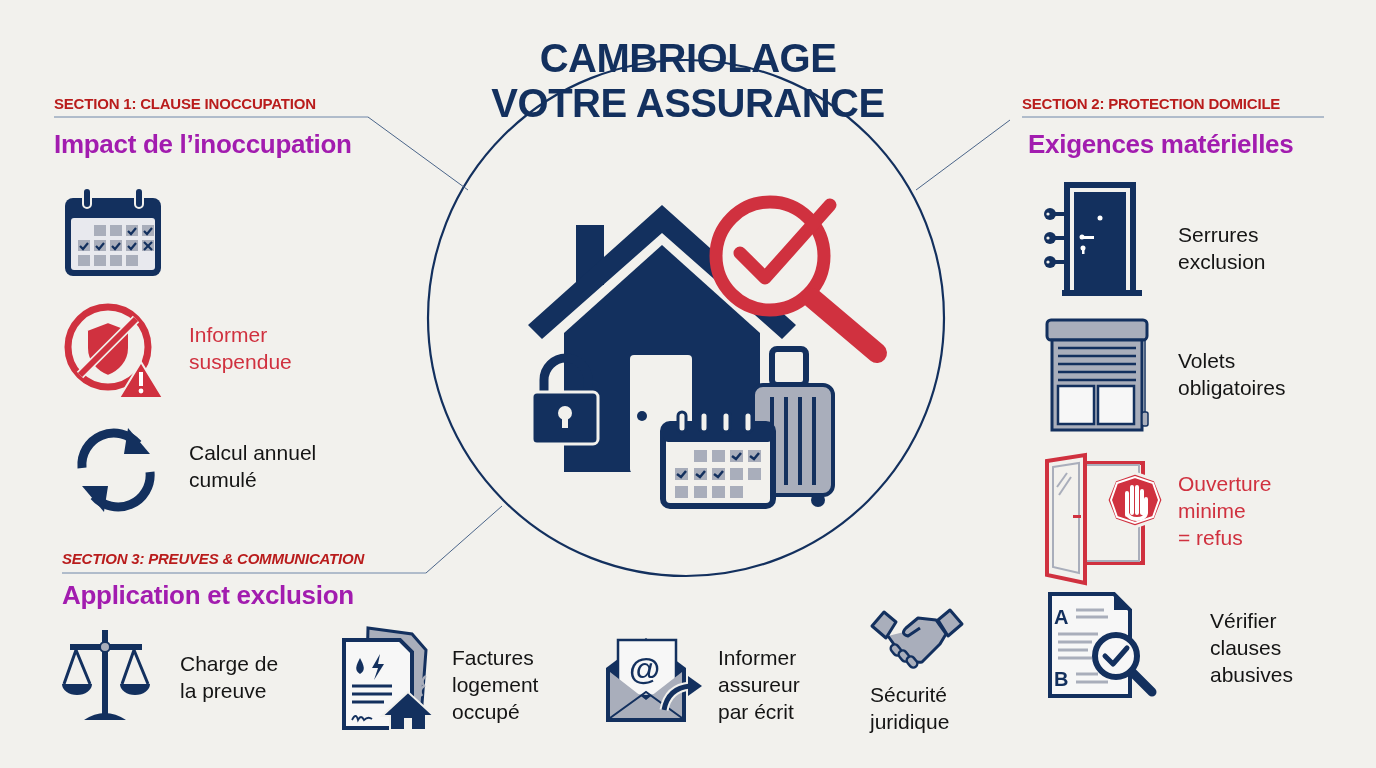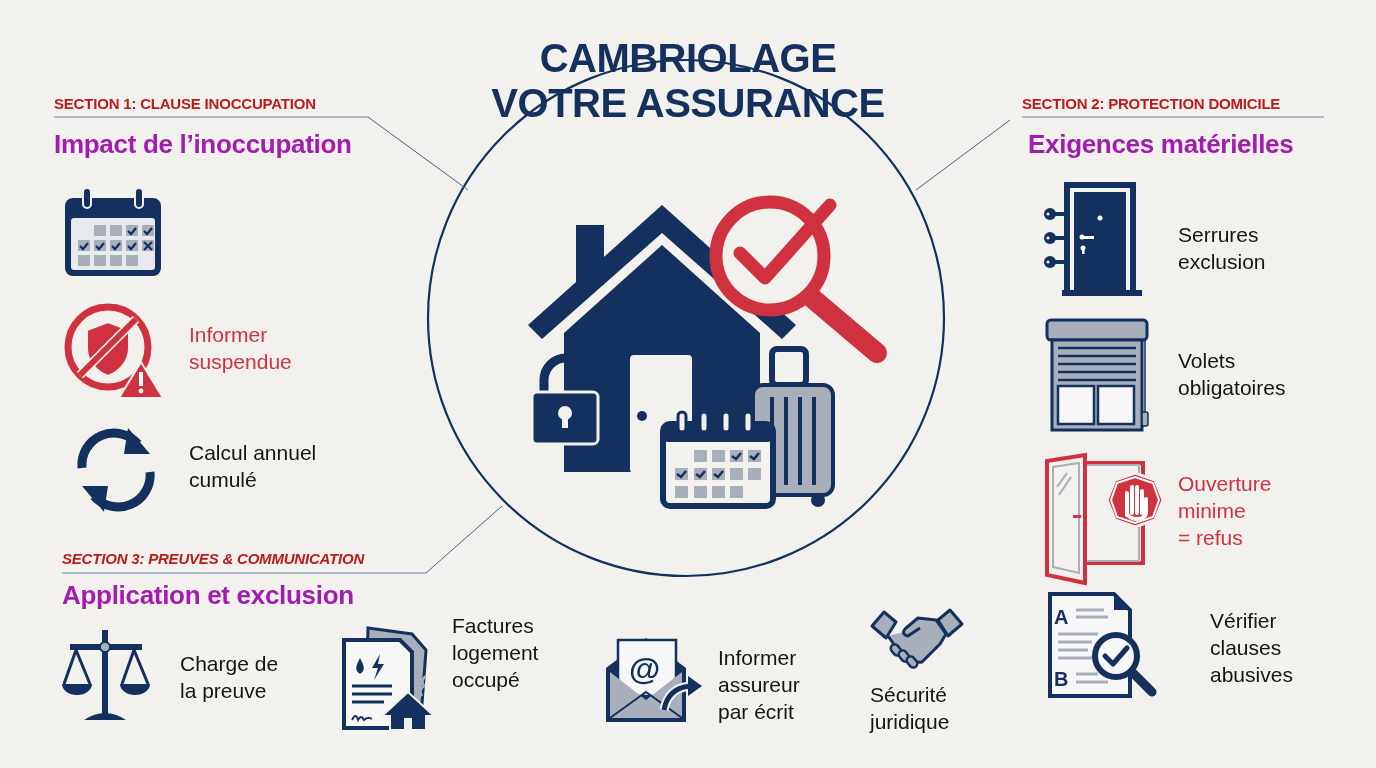--- a/index.html
+++ b/index.html
@@ -278,21 +278,21 @@
     <g stroke="#13305e" stroke-width="3">
         <line x1="10" y1="62" x2="50" y2="62"></line>
         <line x1="10" y1="70" x2="50" y2="70"></line>
         <line x1="10" y1="78" x2="42" y2="78"></line>
       </g>
     <path d="M10 96 q4 -8 6 0 q3 -6 6 0 q4 -4 8 -1" fill="none" stroke="#13305e" stroke-width="1.8"></path>
     <polygon points="66,68 40,92 48,92 48,106 84,106 84,92 92,92" fill="#13305e" stroke="#f2f1ed" stroke-width="2"></polygon>
     <rect x="62" y="94" width="8" height="12" fill="#f2f1ed"></rect>
     <path d="M80 72 q-4 -6 2 -10 q-4 -6 2 -10" fill="none" stroke="#a9aebb" stroke-width="2.5"></path>
   </svg>
-  <div class="item-text" style="left:452px;top:612px;">
+  <div class="item-text" style="left:452px;top:644px;">
     <div>Factures</div>
     <div>logement</div>
     <div>occupé</div>
   </div>
 
   <svg width="110" height="100" style="left:602px;top:632px;">
     <path d="M4 36 L44 6 L84 36 V90 H4 Z" fill="#13305e"></path>
     <rect x="16" y="8" width="58" height="56" fill="#f7f7f7" stroke="#13305e" stroke-width="2.5"></rect>
     <text x="27" y="48" font-family="Liberation Sans, sans-serif" font-weight="700" font-size="32" fill="#13305e">@</text>
     <polygon points="8,40 44,68 80,40 80,86 8,86" fill="#a9aebb"></polygon>

